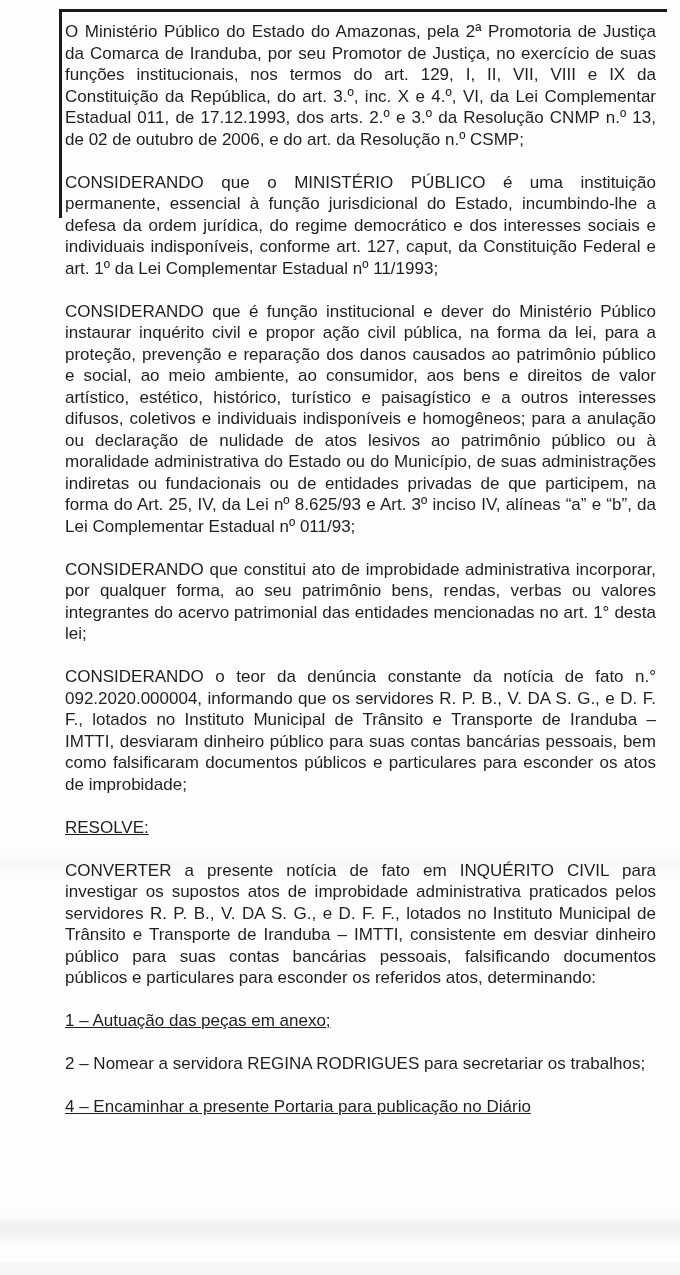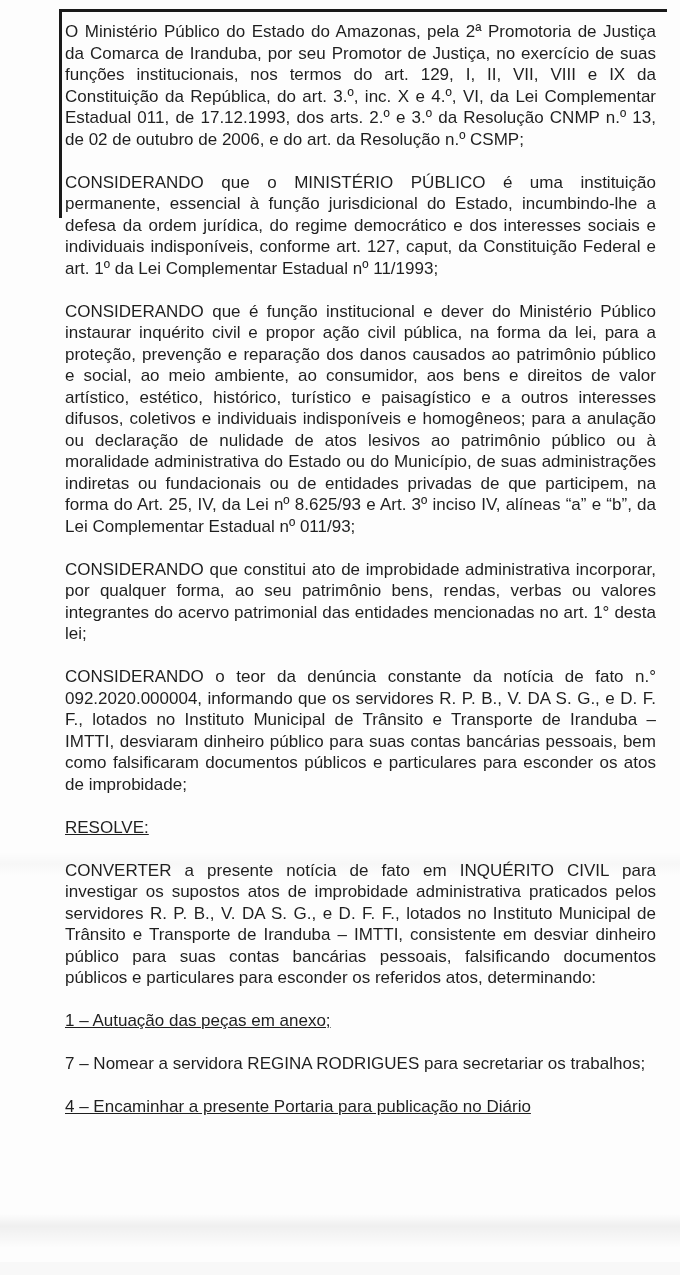--- a/index.html
+++ b/index.html
@@ -101,21 +101,21 @@
     <p>CONSIDERANDO que constitui ato de improbidade administrativa incorporar, por qualquer forma, ao seu patrimônio bens, rendas, verbas ou valores integrantes do acervo patrimonial das entidades mencionadas no art. 1° desta lei;</p>
 
     <p>CONSIDERANDO o teor da denúncia constante da notícia de fato n.° 092.2020.000004, informando que os servidores R. P. B., V. DA S. G., e D. F. F., lotados no Instituto Municipal de Trânsito e Transporte de Iranduba – IMTTI, desviaram dinheiro público para suas contas bancárias pessoais, bem como falsificaram documentos públicos e particulares para esconder os atos de improbidade;</p>
 
     <p class="single">RESOLVE:</p>
 
     <p>CONVERTER a presente notícia de fato em INQUÉRITO CIVIL para investigar os supostos atos de improbidade administrativa praticados pelos servidores R. P. B., V. DA S. G., e D. F. F., lotados no Instituto Municipal de Trânsito e Transporte de Iranduba – IMTTI, consistente em desviar dinheiro público para suas contas bancárias pessoais, falsificando documentos públicos e particulares para esconder os referidos atos, determinando:</p>
 
     <p class="single">1 – Autuação das peças em anexo;</p>
 
-    <p>7 – Nomear a servidora REGINA RODRIGUES para secretariar os trabalhos;</p>
+    <p>2 – Nomear a servidora REGINA RODRIGUES para secretariar os trabalhos;</p>
 
     <p class="single">4 – Encaminhar a presente Portaria para publicação no Diário</p>
   </div>
 
   <div class="band band-mid"></div>
   <div class="band band-bottom"></div>
   <div class="band band-foot"></div>
 
 </div>
 

